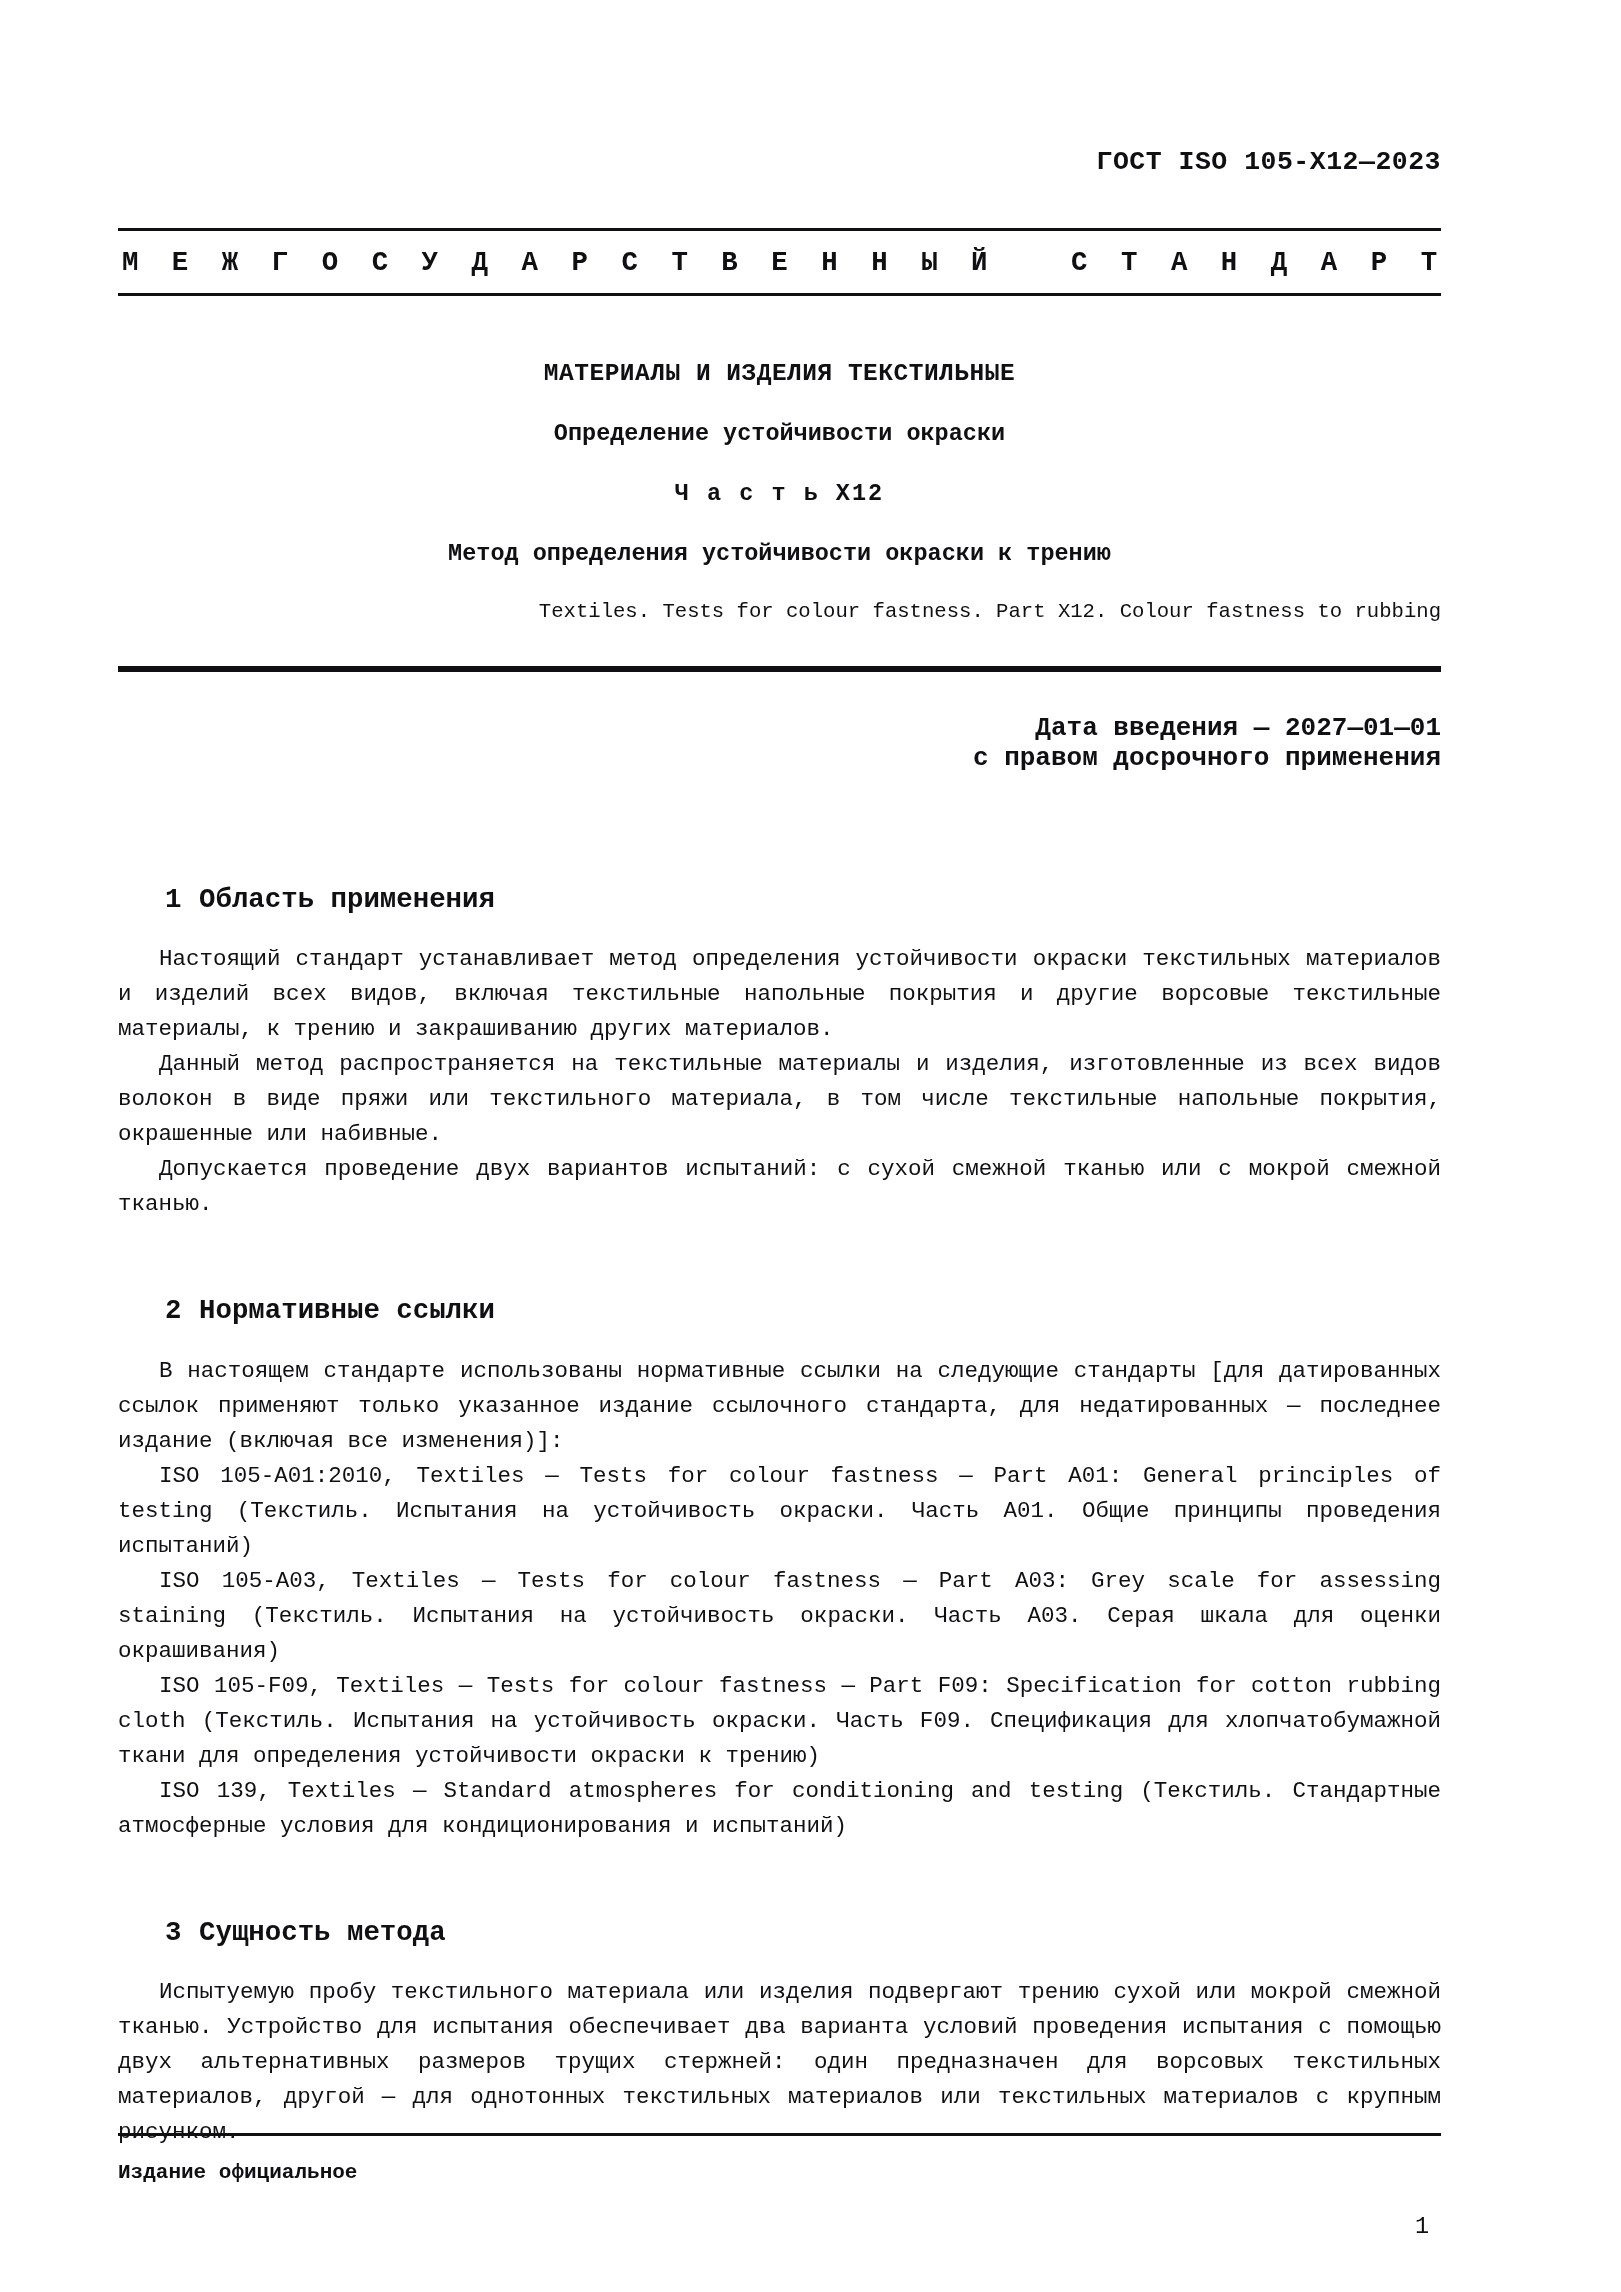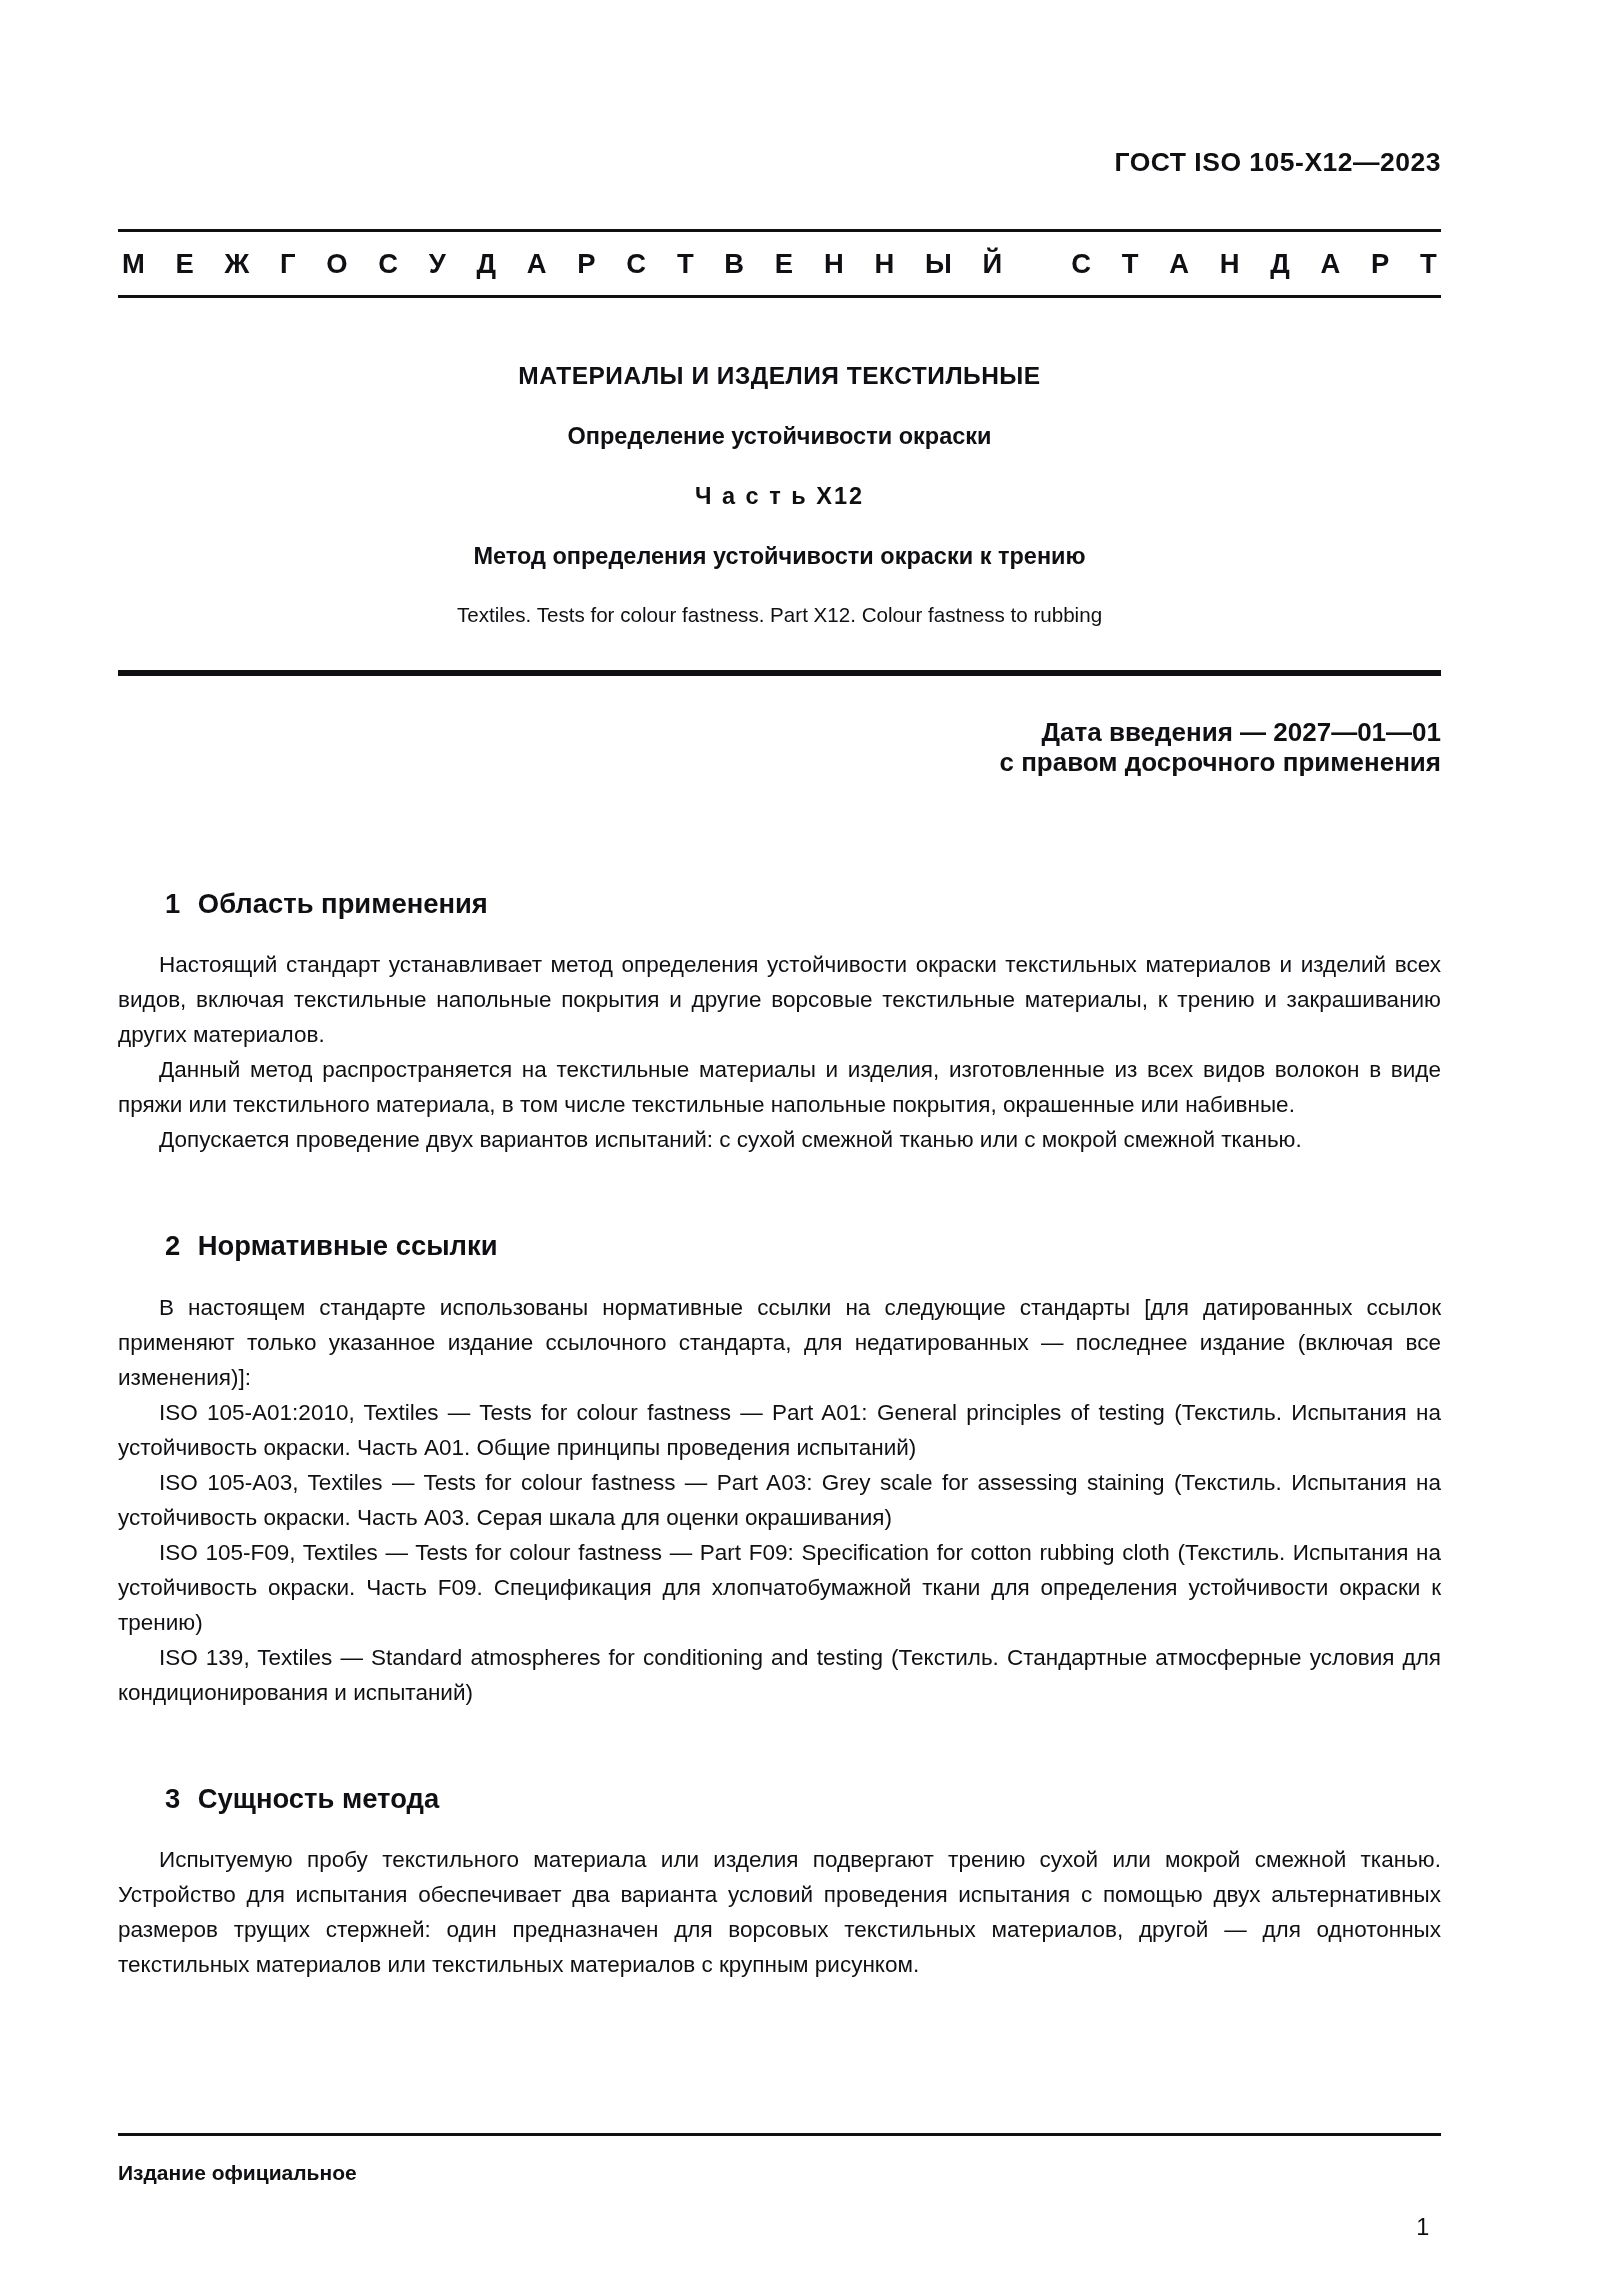--- a/index.html
+++ b/index.html
@@ -9,20 +9,21 @@
     height: 2293px;
     font-family: "Liberation Sans", sans-serif;
     color: #101014;
     position: relative;
   }
   .page {
     position: relative;
     width: 1621px;
     height: 2293px;
     padding: 147px 180px 0 118px;
+    font-family: Liberation Mono, monospace;
   }
   .doc-code {
     text-align: right;
     font-size: 26.5px;
     font-weight: bold;
     letter-spacing: 0.5px;
   }
   .rule { background: #101014; width: 100%; }
   .rule.thin { height: 2.9px; }
   .rule.thick { height: 5.9px; }
@@ -37,21 +38,21 @@
   }
   .standard-type span { white-space: pre; }
   .title-block {
     text-align: center;
     padding: 64px 0 43px 0;
   }
   .title-block .t-main   { font-size: 24.5px; font-weight: bold; margin-bottom: 33px; letter-spacing: 0.5px; }
   .title-block .t-sub    { font-size: 23.5px; font-weight: bold; margin-bottom: 33px; }
   .title-block .t-part   { font-size: 23.5px; font-weight: bold; margin-bottom: 33px; letter-spacing: 2px; }
   .title-block .t-method { font-size: 23.5px; font-weight: bold; margin-bottom: 33px; }
-  .title-block .t-en     { font-size: 20.6px; font-weight: normal; margin-bottom: 0; }
+  .title-block .t-en     { font-size: 20.6px; font-weight: normal; margin-bottom: 0; text-align: right; }
   .effective-date {
     margin-top: 41px;
     text-align: right;
     font-size: 26px;
     font-weight: bold;
     line-height: 30px;
   }
   .section-heading {
     font-size: 27.4px;
     font-weight: bold;

